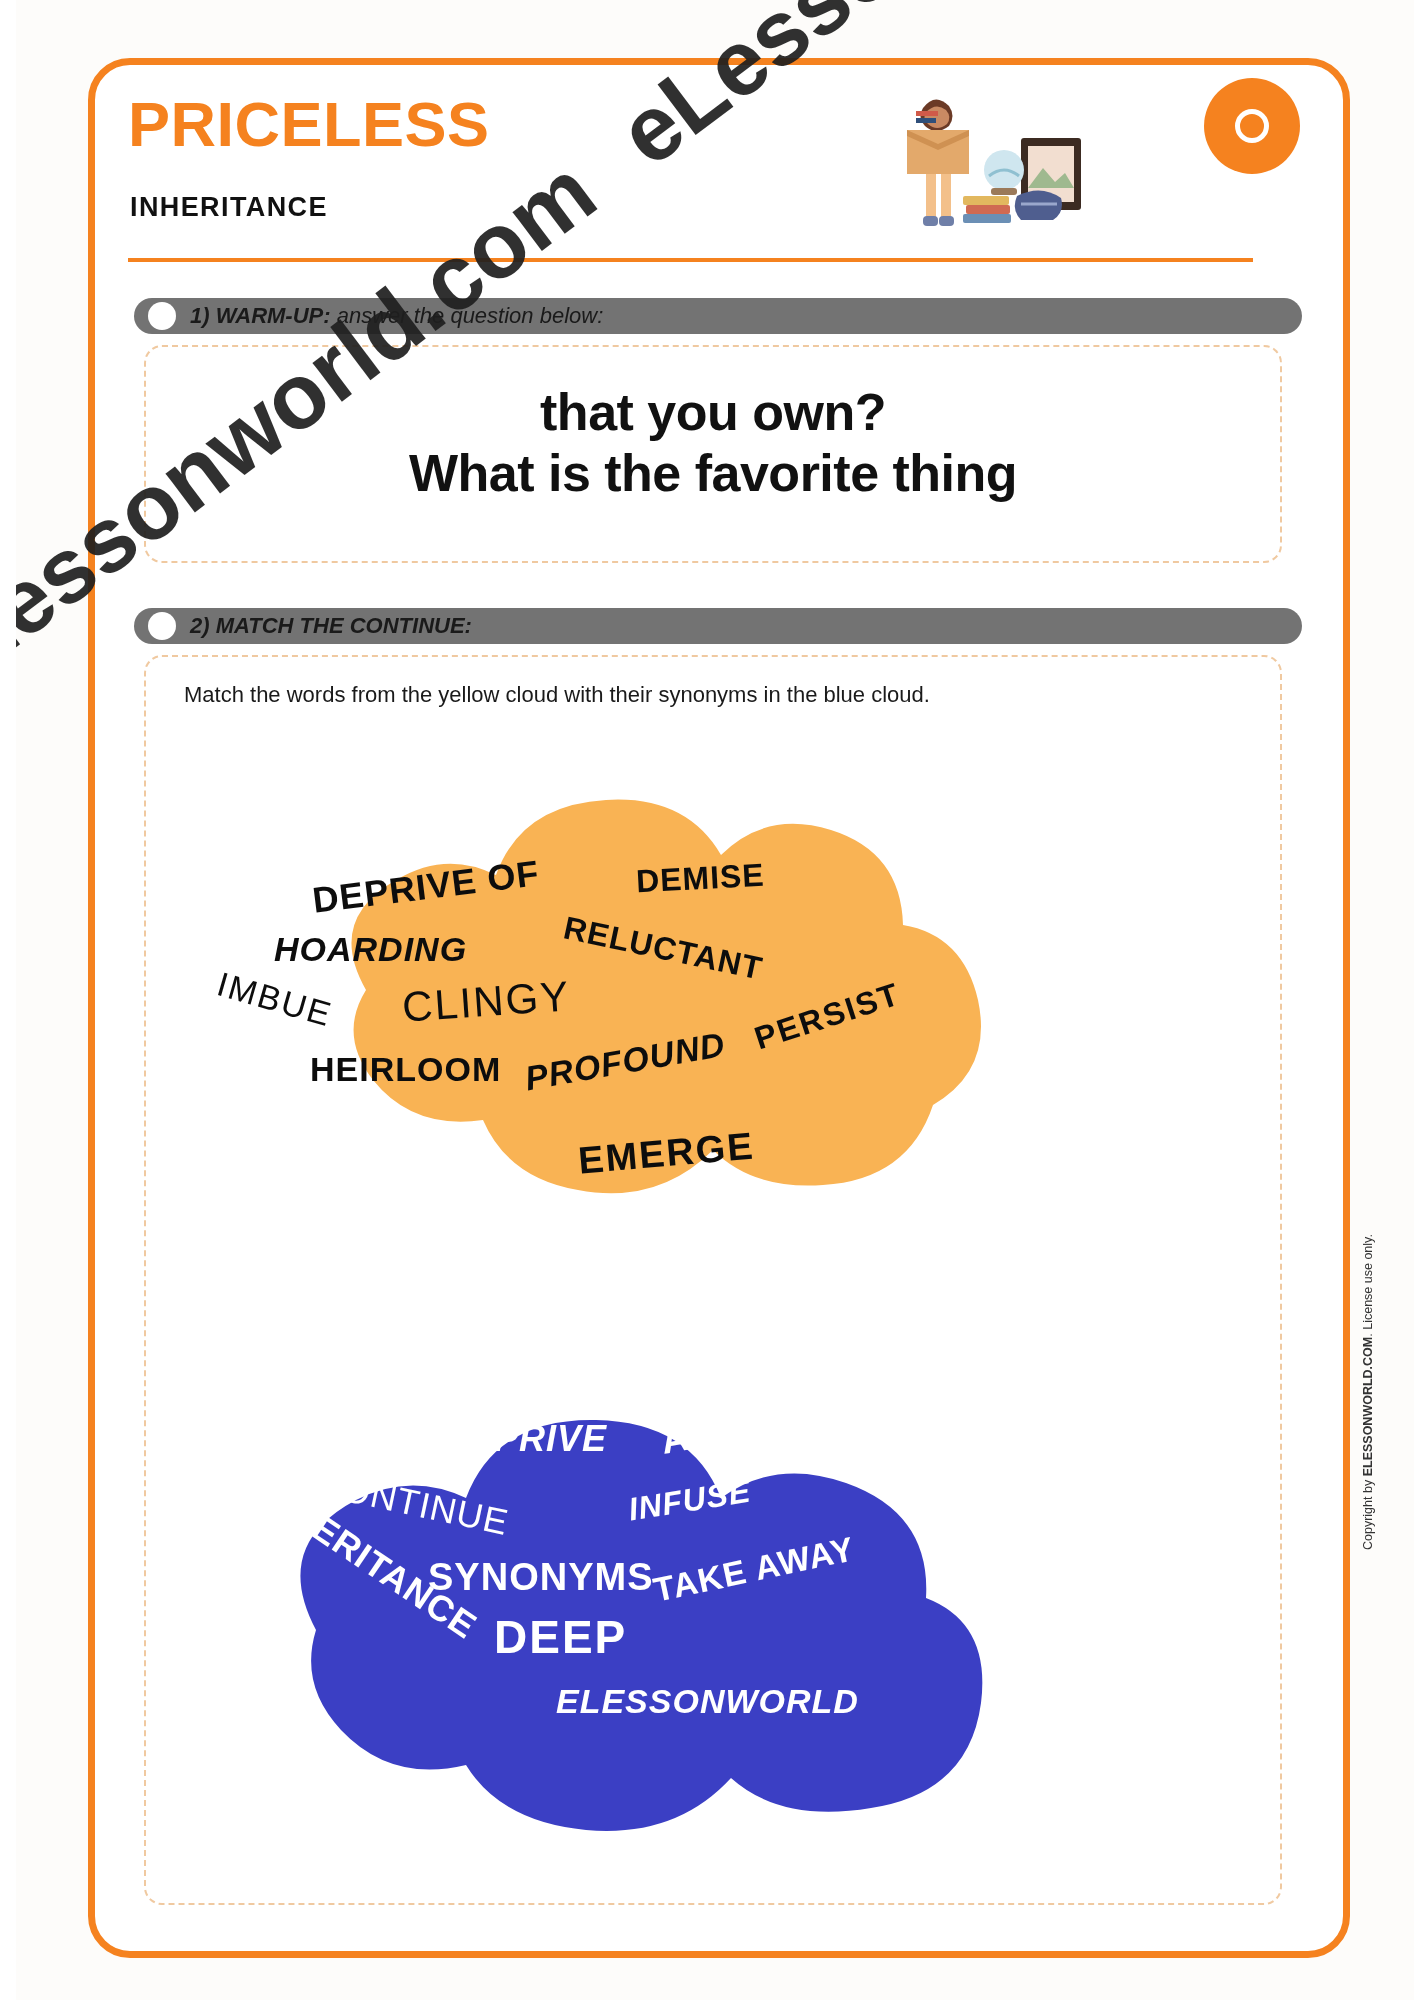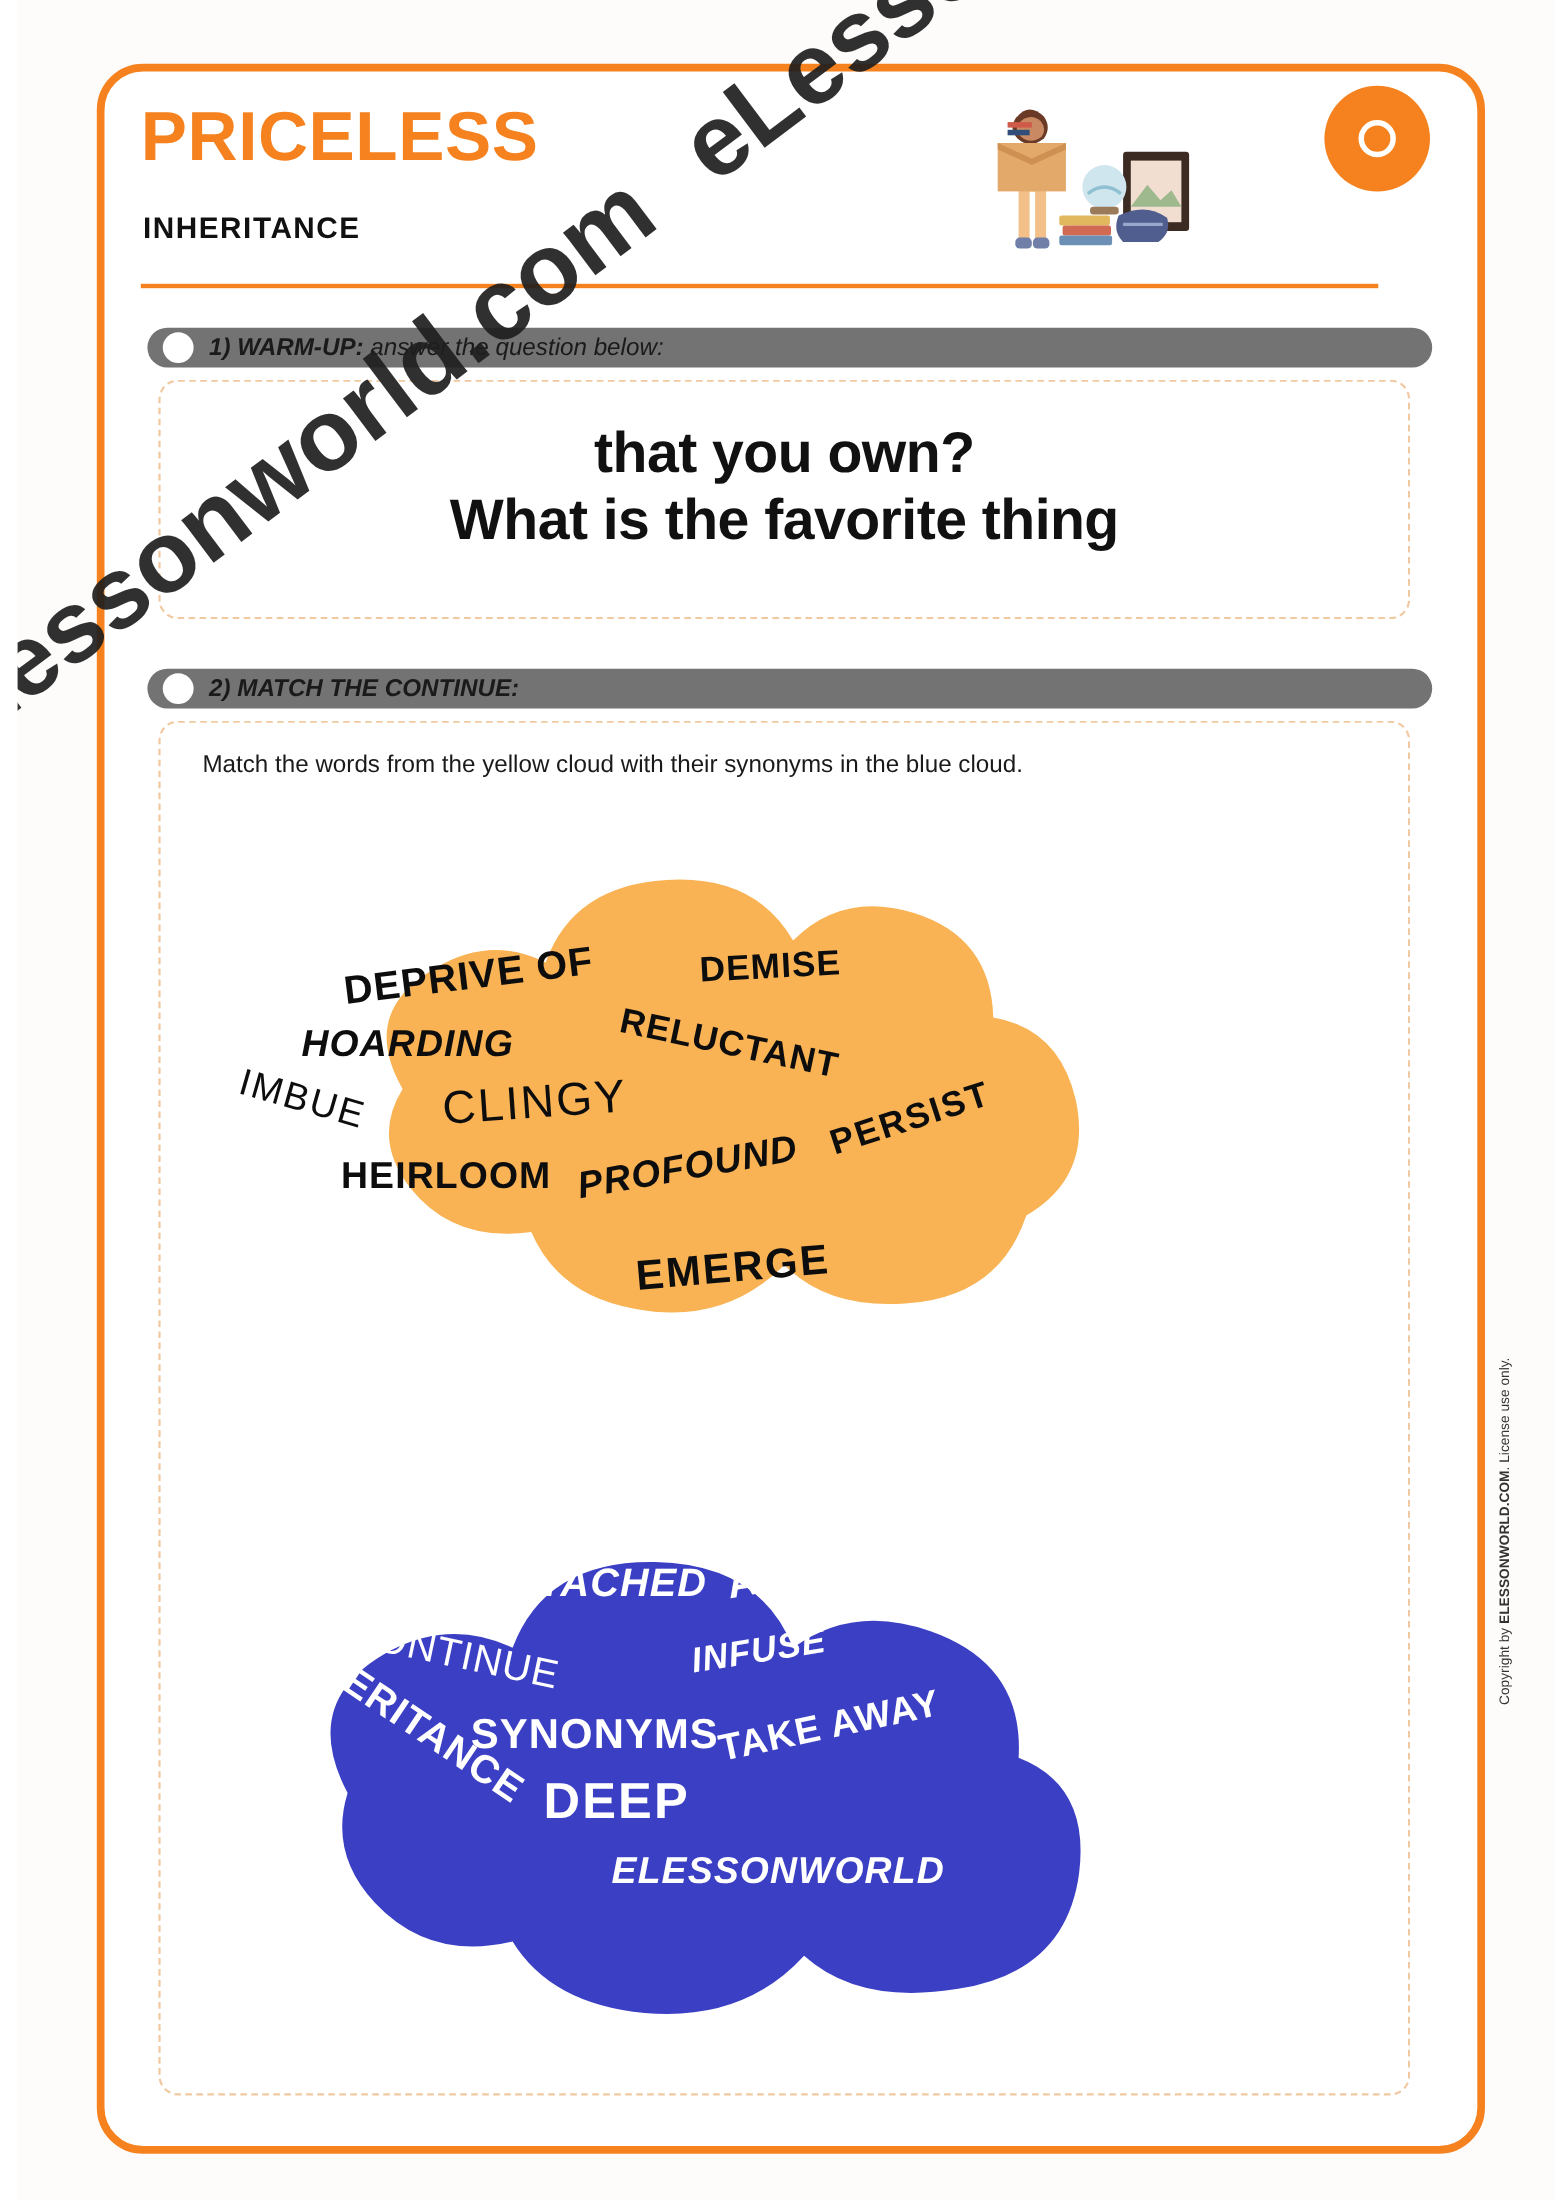--- a/index.html
+++ b/index.html
@@ -333,21 +333,21 @@
                q-12 90 -110 105
                q-90 15 -140 -30
                q-55 60 -145 52
                q-85 -8 -120 -65
                q-75 18 -125 -35
                q-42 -45 -25 -100z" fill="#3b3fc4"></path>
     </svg>
 
     <div class="cloud-word bw" style="left:78px; top:60px; font-size:36px; font-weight:bold; letter-spacing:1px;">END</div>
 
-    <div class="cloud-word bw" style="left:196px; top:48px; font-size:36px; font-weight:bold; font-style:italic; letter-spacing:1px;">ATTACHED</div>
+    <div class="cloud-word bw" style="left:196px; top:48px; font-size:36px; font-weight:bold; font-style:italic; letter-spacing:1px;">DEPRIVE</div>
 
     <div class="cloud-word bw" style="left:414px; top:36px; font-size:38px; font-weight:bold; letter-spacing:1px; transform:rotate(-10deg);">APPEAR</div>
 
     <div class="cloud-word bw" style="left:68px; top:112px; font-size:36px; letter-spacing:1px; transform:rotate(12deg);">CONTINUE</div>
 
     <div class="cloud-word bw" style="left:382px; top:112px; font-size:32px; font-weight:bold; font-style:italic; letter-spacing:1px; transform:rotate(-9deg);">INFUSE</div>
 
     <div class="cloud-word bw" style="left:-6px; top:168px; font-size:36px; font-weight:bold; letter-spacing:1px; transform:rotate(34deg);">INHERITANCE</div>
 
     <div class="cloud-word bw" style="left:182px; top:186px; font-size:38px; font-weight:bold; letter-spacing:1px;">SYNONYMS</div>

